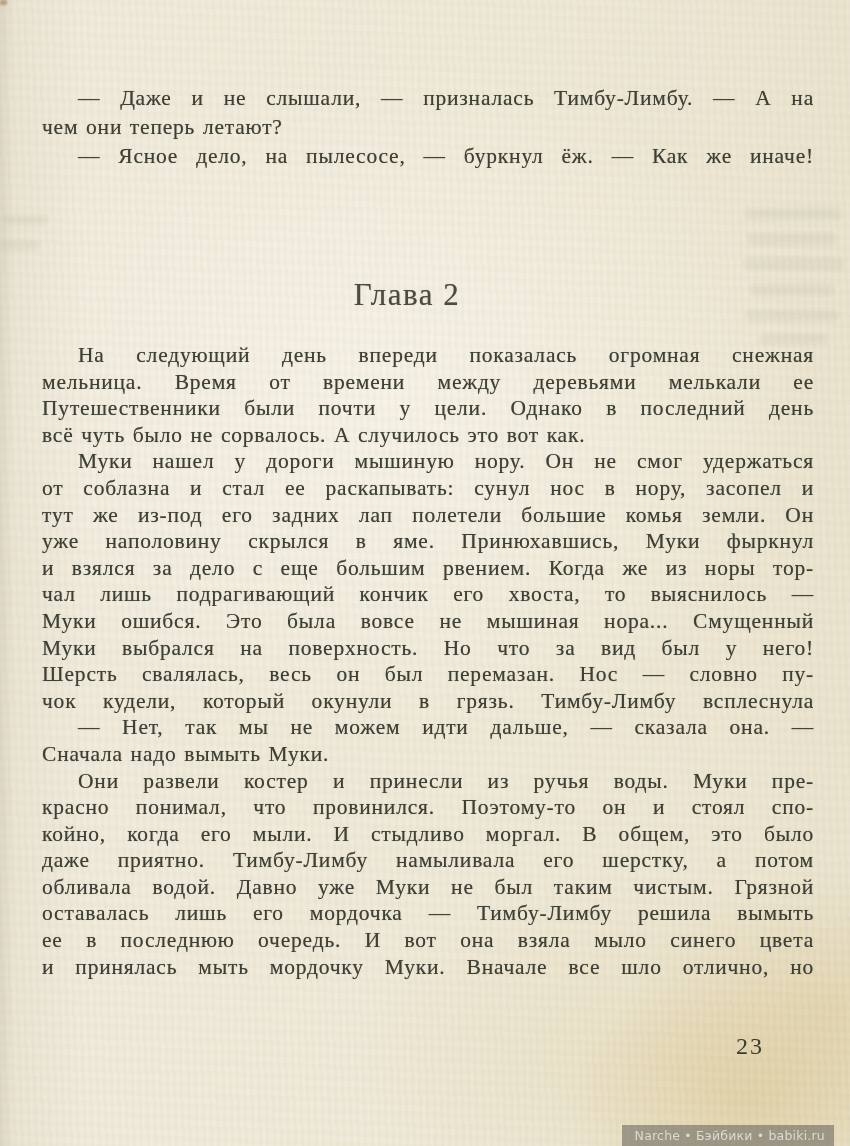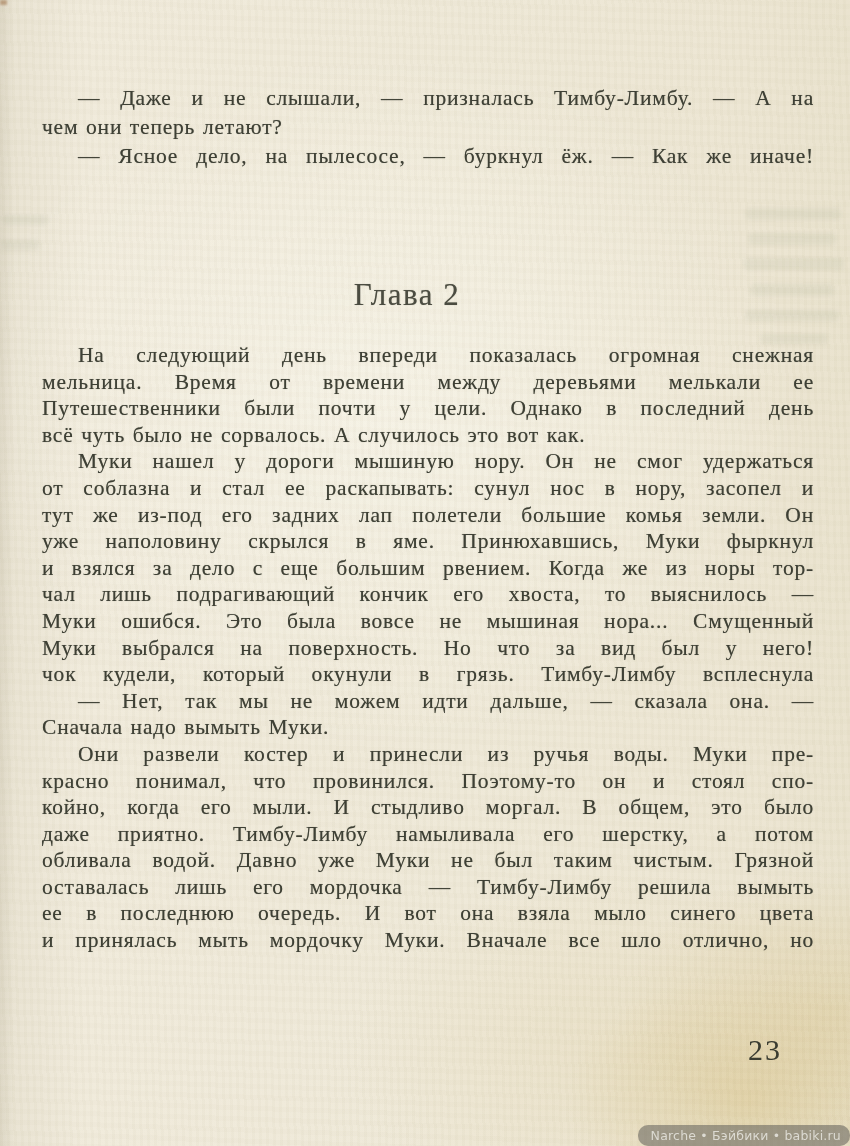--- a/index.html
+++ b/index.html
@@ -38,32 +38,32 @@
   .line.first { text-indent:36px; }
   .heading {
     position:absolute; top:277px; left:42px; width:730px;
     text-align:center;
     font-size:31px; letter-spacing:1.5px;
     color:#4b4c41;
     text-shadow:0 0 0.8px rgba(70,72,58,0.5);
   }
   .page-number {
     position:absolute; top:1033px; left:718px; width:64px;
-    text-align:right;
-    font-size:30px; letter-spacing:2px;
+    text-align:center;
+    font-size:24px; letter-spacing:2px;
     color:#3a3c31;
   }
   .watermark {
-    position:absolute; right:0; bottom:0;
+    position:absolute; right:16px; bottom:0;
     height:21px; padding:0 9px 0 13px;
     display:flex; align-items:center;
     background:rgba(97,95,89,0.55);
     color:#dcdad2;
     font-family:"DejaVu Sans", sans-serif;
-    font-size:12.5px; letter-spacing:0.2px;border-radius:10px;
+    font-size:12.5px; letter-spacing:0.2px;
   }
   
   .ghost {
     position:absolute;
     background:rgba(148,155,124,0.11);
     filter:blur(2px);
     border-radius:5px;
     pointer-events:none;
   }
   .speck {
@@ -114,20 +114,21 @@
       </div>
       <div>
         <div class="line first">Муки нашел у дороги мышиную нору. Он не смог удержаться</div>
         <div class="line">от соблазна и стал ее раскапывать: сунул нос в нору, засопел и</div>
         <div class="line">тут же из-под его задних лап полетели большие комья земли. Он</div>
         <div class="line">уже наполовину скрылся в яме. Принюхавшись, Муки фыркнул</div>
         <div class="line">и взялся за дело с еще большим рвением. Когда же из норы тор-</div>
         <div class="line">чал лишь подрагивающий кончик его хвоста, то выяснилось —</div>
         <div class="line">Муки ошибся. Это была вовсе не мышиная нора... Смущенный</div>
         <div class="line">Муки выбрался на поверхность. Но что за вид был у него!</div>
+        <div class="line">Шерсть свалялась, весь он был перемазан. Нос — словно пу-</div>
         <div class="line">чок кудели, который окунули в грязь. Тимбу-Лимбу всплеснула</div>
       </div>
       <div>
         <div class="line first">— Нет, так мы не можем идти дальше, — сказала она. —</div>
         <div class="line noj">Сначала надо вымыть Муки.</div>
       </div>
       <div>
         <div class="line first">Они развели костер и принесли из ручья воды. Муки пре-</div>
         <div class="line">красно понимал, что провинился. Поэтому-то он и стоял спо-</div>
         <div class="line">койно, когда его мыли. И стыдливо моргал. В общем, это было</div>

